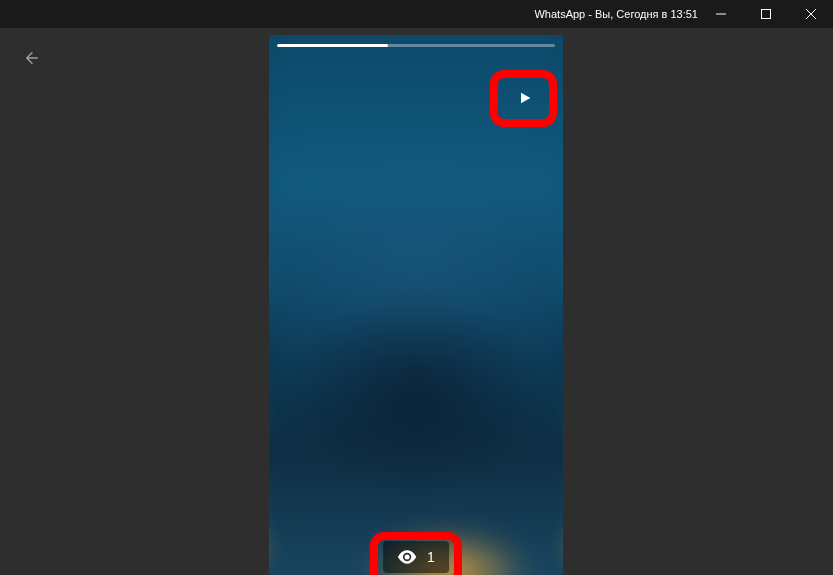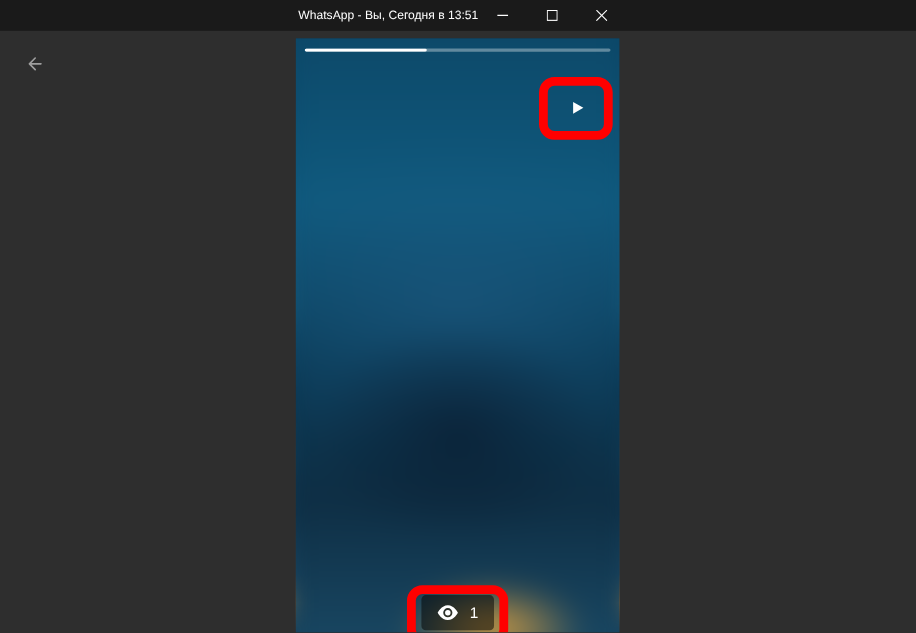--- a/index.html
+++ b/index.html
@@ -13,21 +13,21 @@
       background: #2e2e2e;
       font-family: "Segoe UI", sans-serif;
       overflow: hidden;
       position: relative;
     }
     .titlebar {
       height: 28px;
       background: #1a1a1a;
       display: flex;
       align-items: center;
-      justify-content: center;
+      justify-content: flex-end;
       color: #fff;
       font-size: 11px;
       padding-left: 8px;
     }
     .titlebar-text {
       color: #fff;
     }
     .titlebar-controls {
       display: flex;
       height: 100%;

